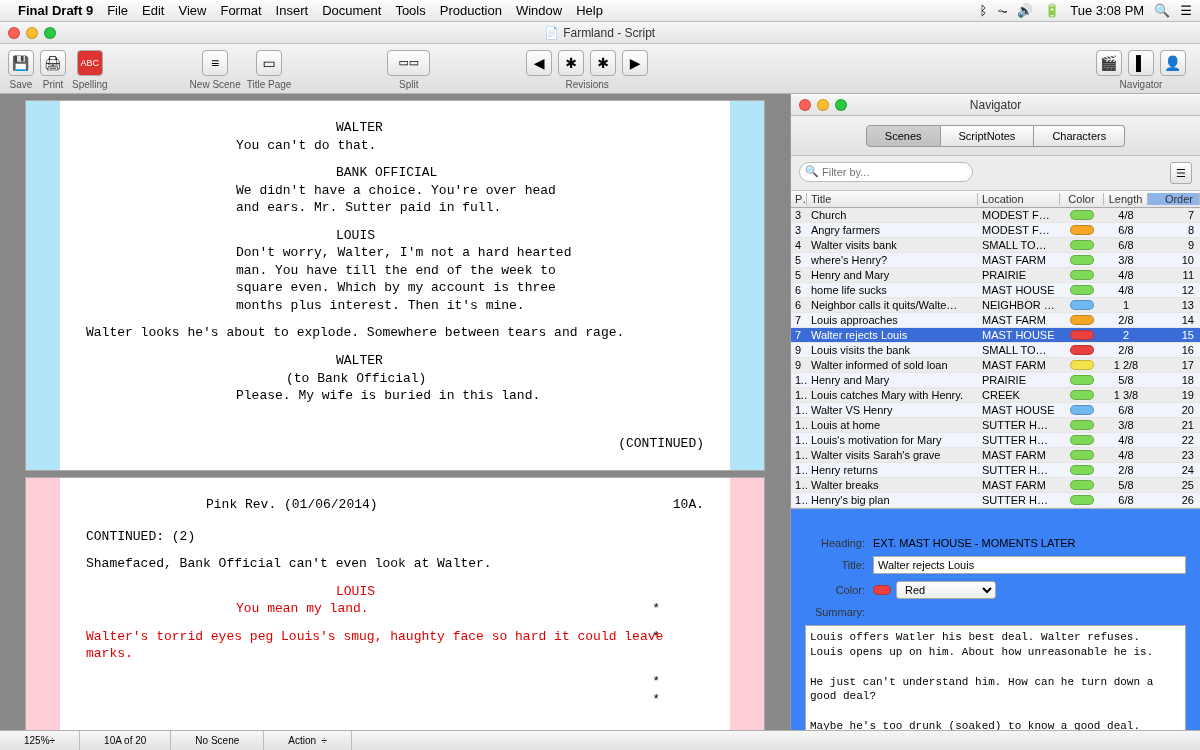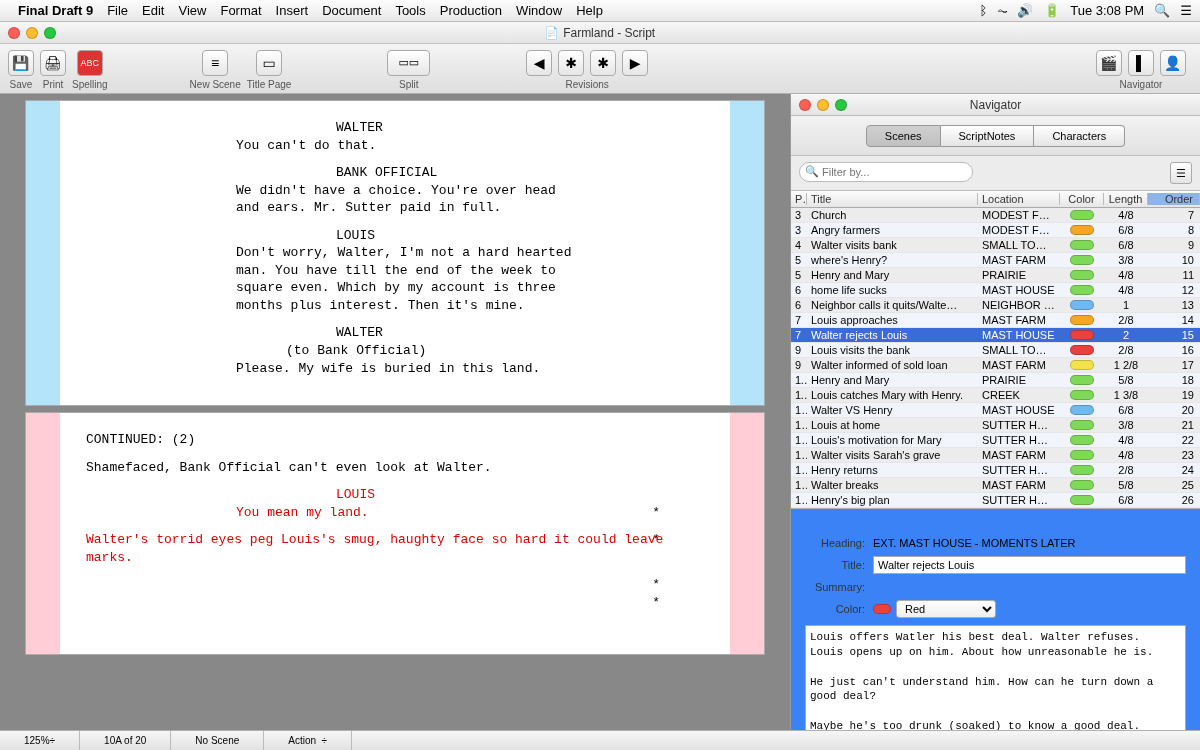--- a/index.html
+++ b/index.html
@@ -177,27 +177,33 @@
     <div class="pagewrap">
       <div class="page blue">
         <div class="lmargin"></div>
           <div class="rmargin"></div>
         <div class="char">WALTER</div>
         <div class="dlg">You can't do that.</div>
         <div class="char">BANK OFFICIAL</div>
         <div class="dlg">We didn't have a choice. You're over head and ears. Mr. Sutter paid in full.</div>
         <div class="char">LOUIS</div>
         <div class="dlg">Don't worry, Walter, I'm not a hard hearted man. You have till the end of the week to square even. Which by my account is three months plus interest. Then it's mine.</div>
+        <div class="action">Walter looks he's about to explode. Somewhere between tears and rage.</div>
         <div class="char">WALTER</div>
         <div class="paren">(to Bank Official)</div>
         <div class="dlg">Please. My wife is buried in this land.</div>
+        <div class="cont">(CONTINUED)</div>
       </div>
       <div class="page pink">
         <div class="lmargin"></div>
           <div class="rmargin"></div>
+        <div class="slug">
+          <span style="margin-left:120px">Pink Rev. (01/06/2014)</span>
+          <span>10A.</span>
+        </div>
         <div class="action">CONTINUED: (2)</div>
         <div class="action">Shamefaced, Bank Official can't even look at Walter.</div>
         <div style="position:relative">
           <div class="char red">LOUIS</div>
             <span class="star">*</span>
         </div>
         <div style="position:relative">
           <div class="dlg red">You mean my land.</div>
             <span class="star">*</span>
         </div>
@@ -446,28 +452,28 @@
     <div class="detail">
       <div class="drow">
         <div class="dl">Heading:</div>
         <div>EXT. MAST HOUSE - MOMENTS LATER</div>
       </div>
       <div class="drow">
         <div class="dl">Title:</div>
         <input type="text" value="Walter rejects Louis" style="">
       </div>
       <div class="drow">
-        <div class="dl">Summary:</div>
-      </div>
-      <div class="drow">
         <div class="dl">Color:</div>
         <span class="colordot"></span>
           <select style="width: 100px; padding-left: 4px;">
           <option selected="">    Red</option>
         </select>
+      </div>
+      <div class="drow">
+        <div class="dl">Summary:</div>
       </div>
       <textarea class="summary" style="">Louis offers Watler his best deal. Walter refuses.
 Louis opens up on him. About how unreasonable he is.
 
 He just can't understand him. How can he turn down a good deal?
 
 Maybe he's too drunk (soaked) to know a good deal.
 or
 He wouldn't know a good deal unless it was at the bottom of a bottle.</textarea>
     </div>

